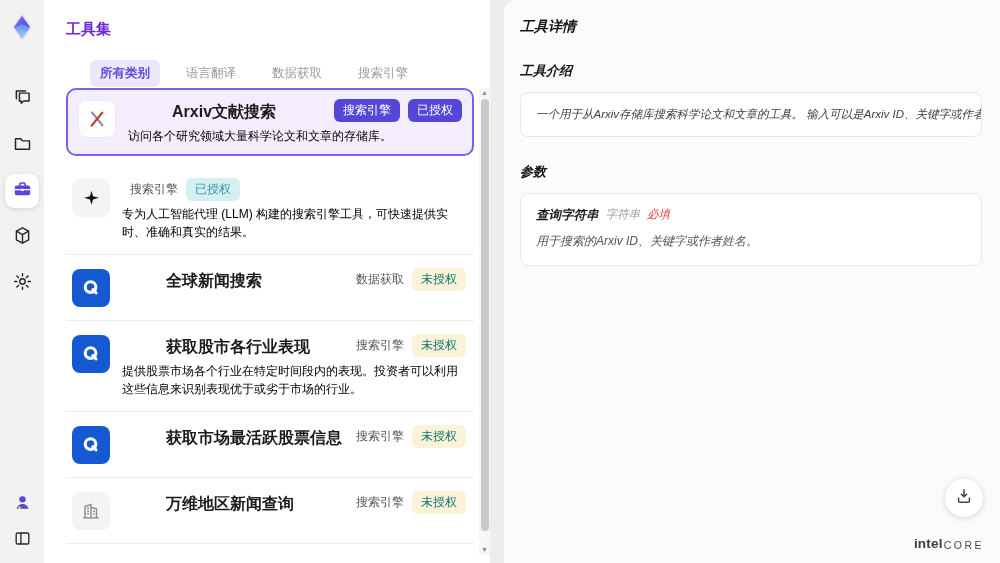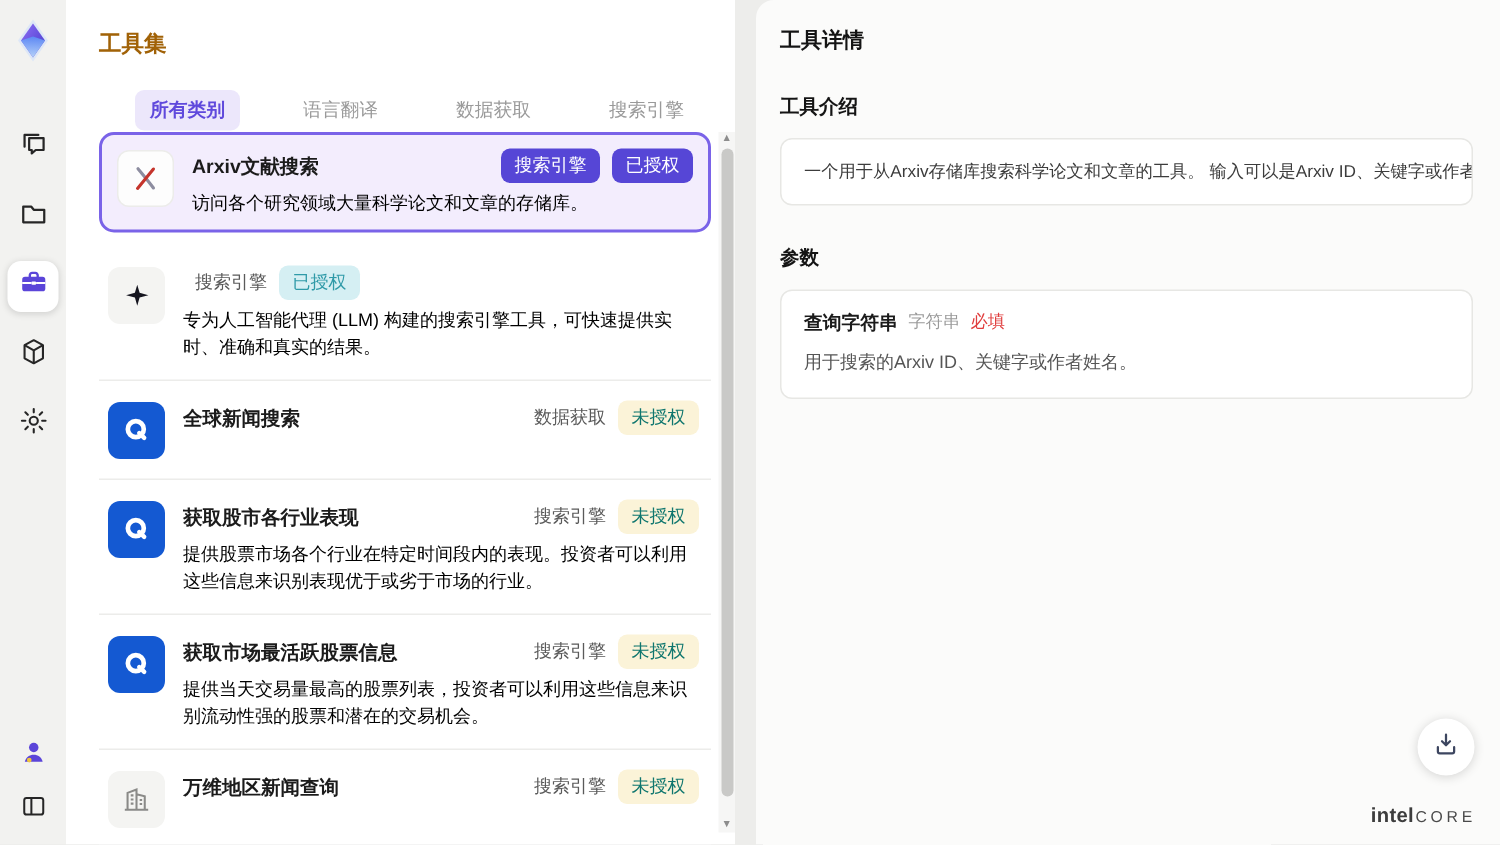--- a/index.html
+++ b/index.html
@@ -23,22 +23,22 @@
   }
   .nav-item.active { background:#ffffff; box-shadow:0 1px 5px rgba(0,0,0,.14); }
   .sidebar-bottom { margin-top:auto; margin-bottom:8px; display:flex; flex-direction:column; gap:6px; align-items:center; }
   .sidebar-bottom .nav-item { width:30px; height:30px; }
 
   
   .left-panel {
     position:absolute; left:44px; top:0; width:446px; height:563px;
     background:#ffffff;
   }
-  .panel-title { font-size:15px; font-weight:bold; color:#a16207; margin:20px 0 0 22px; }
-  .tabs { display:flex; gap:32px; align-items:center; margin:21px 0 0 22px; font-size:12.5px;padding-left:24px; }
+  .panel-title { font-size:15px; font-weight:bold; color:#6d28d9; margin:20px 0 0 22px; }
+  .tabs { display:flex; gap:16px; align-items:center; margin:21px 0 0 22px; font-size:12.5px;padding-left:24px; }
   .tab { color:#9a9a9a; padding:5px 10px; border-radius:6px; cursor:pointer; white-space:nowrap; }
   .tab.active { background:#ece7fb; color:#5f49dc; font-weight:bold; }
 
   .tool-list { position:absolute; left:22px; top:88px; width:408px; height:475px; overflow:hidden; }
   .tool-card {
     display:flex; align-items:flex-start; background:#fff;
     padding:13px 8px 13px 6px; border-bottom:1px solid #ececea; cursor:pointer;
   }
   .tool-card.selected {
     border:2px solid #7a63e8; background:#f3edfd; border-radius:10px;
@@ -46,40 +46,40 @@
   }
   .tool-icon {
     width:38px; height:38px; border-radius:8px; flex:none;
     display:flex; align-items:center; justify-content:center; margin-right:12px; margin-top:1px;
   }
   .tool-icon.bg-white { background:#fdfdfd; border:1px solid #ececea; }
   .tool-icon.bg-light { background:#f4f4f2; }
   .tool-icon.bg-blue  { background:#1459d2; }
   .tool-main { flex:1; min-width:0; }
   .tool-head { display:flex; align-items:flex-start; }
-  .tool-name { flex:1; font-size:13px; font-weight:bold; color:#1b1b1b; padding-top:3px; white-space:nowrap; overflow:hidden; }
+  .tool-name { flex:1; font-size:16px; font-weight:bold; color:#1b1b1b; padding-top:3px; white-space:nowrap; overflow:hidden;margin-left:44px; }
   .badges { display:flex; gap:8px; align-items:center; margin-left:8px; white-space:nowrap; }
   .badge { font-size:12px; padding:3px 9px; border-radius:6px; }
   .badge.plain  { color:#5a5a5a; padding:3px 0; }
   .badge.purple { background:#5646d6; color:#ffffff; }
   .badge.cyan   { background:#d5eff3; color:#2f9aa8; }
   .badge.yellow { background:#fbf3d8; color:#0f766e; }
   .tool-desc { font-size:12px; color:#000000; line-height:1.5; margin-top:4px; }
 
   
   .scrollbar { position:absolute; right:0px; top:88px; width:11px; height:467px; background:#f6f6f5; }
   .scroll-arrow { position:absolute; left:0; width:11px; height:10px; font-size:7px; color:#8d8d8d; text-align:center; line-height:10px; cursor:pointer; }
   .scroll-arrow.up { top:0; }
   .scroll-arrow.down { bottom:0; }
   .scroll-thumb { position:absolute; left:1.5px; top:11px; width:8px; height:432px; background:#c9c9c7; border-radius:4px; cursor:pointer; }
 
   
   .right-panel {
     position:absolute; left:504px; top:0; width:496px; height:563px;
-    background:#fbfbfa; border-radius:12px 0 0 0; padding:18px 18px 0 16px;
+    background:#fbfbfa; border-radius:12px 0 0 0; padding:18px 18px 0 16px;font-style:italic;
   }
   .detail-title { font-size:14px; font-weight:bold; color:#141414; }
   .section-heading { font-size:13px; font-weight:bold; color:#141414; margin-top:26px; }
   .detail-box {
     margin-top:12px; background:#ffffff; border:1px solid #e7e7e4; border-radius:8px;
     padding:14px 15px; font-size:11.5px; color:#3c3c3c; white-space:nowrap; overflow:hidden;
   }
   .param-box {
     margin-top:12px; background:#ffffff; border:1px solid #e7e7e4; border-radius:8px;
     padding:13px 15px 15px;
@@ -257,21 +257,20 @@
           </svg>
         </div>
         <div class="tool-main">
           <div class="tool-head">
             <div class="tool-name">获取市场最活跃股票信息</div>
             <div class="badges">
               <span class="badge plain">搜索引擎</span>
               <span class="badge yellow">未授权</span>
             </div>
           </div>
-          <div class="tool-desc">提供当天交易量最高的股票列表，投资者可以利用这些信息来识别流动性强的股票和潜在的交易机会。</div>
         </div>
       </div>
       <div class="tool-card">
         <div class="tool-icon bg-light">
           <svg width="22" height="22" viewBox="0 0 24 24" fill="none" stroke="#8a8a88" stroke-width="1.5">
             <path d="M5.5 19.5V7.2l6.5-2.4v14.7M12 8.2l6 1.4v9.9"></path>
             <path d="M3.5 19.5h17"></path>
             <path d="M7.8 9h2M7.8 12h2M7.8 15h2M14.3 12.3h1.8M14.3 15.3h1.8"></path>
           </svg>
         </div>

